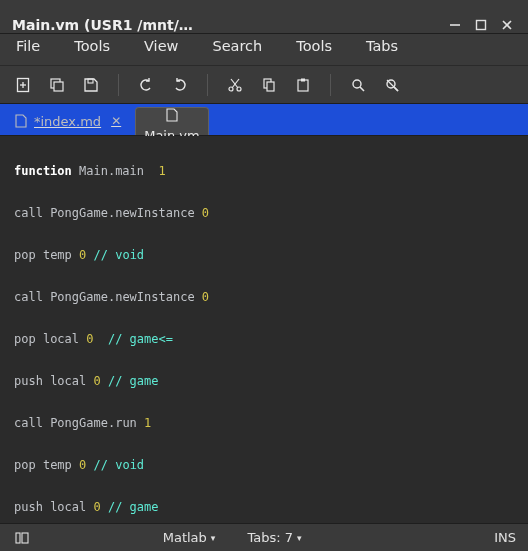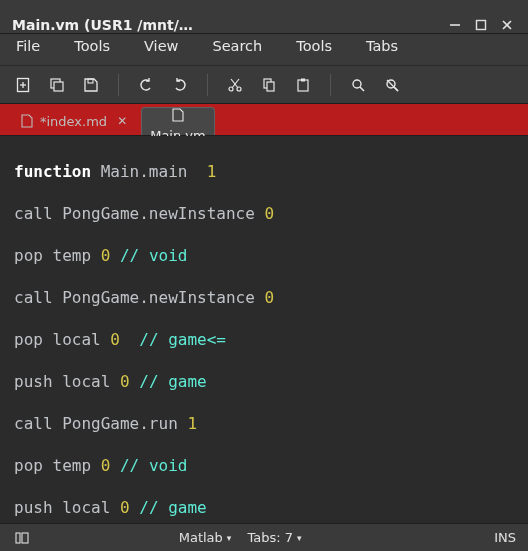--- a/index.html
+++ b/index.html
@@ -60,25 +60,26 @@
     width: 30px; height: 30px;
     display: flex; align-items: center; justify-content: center;
     color: #e6e6e6;
     cursor: pointer;
     border-radius: 3px;
   }
   .tsep { width: 1px; height: 22px; background: #555; margin: 0 8px; }
 
   .tabbar {
     height: 32px;
-    background: #b91c1c;
+    background: #1d4ed8;
     display: flex; align-items: flex-end;
-    padding: 0 12px;
+    padding: 0 6px;
     gap: 6px;
     border-bottom: 1px solid #1e1e1e;
+    text-decoration: underline;
   }
   .tab {
     display: flex; align-items: center;
     height: 28px;
     padding: 0 8px;
     gap: 6px;
     font-size: 13px;
     color: #bdbdbd;
     border-radius: 4px 4px 0 0;
     cursor: pointer;
@@ -90,21 +91,21 @@
     font-weight: 500;
     border: 1px solid #616161;
     border-bottom: none;
     flex-direction: column;
   }
   .tab .tabicon { width: 14px; height: 14px; display:flex; align-items:center; justify-content:center; }
   .tab .tabclose { font-size: 12px; color: #bdbdbd; padding-left:4px; }
 
   .editor {
     font-family: "DejaVu Sans Mono", "Menlo", "Consolas", monospace;
-    font-size: 16px;
+    font-size: 12px;
     line-height: 21px;
     padding: 4px 14px 0 14px;
     background: #2b2b2b;
     white-space: pre;
     height: calc(551px - 34px - 32px - 38px - 32px - 28px);
     overflow: hidden;
     position: relative;
   }
   .line { position: relative; }
   .tok-kw { color: #ffffff; font-weight: 700; }
@@ -113,21 +114,21 @@
   .tok-comment { color: #5eead4; }
 
   .statusbar {
     height: 28px;
     background: #3a3a3a;
     border-top: 1px solid #1e1e1e;
     display: flex; align-items: center;
     padding: 0 12px;
     font-size: 13px;
     color: #e0e0e0;
-    gap: 16px;
+    gap: 32px;
   }
   .statusbar .status-left { width: 20px; display:flex; align-items:center; justify-content:center; }
   .statusbar .spacer { flex: 1; }
   .statusbar .chunk { display:flex; align-items:center; gap:4px; }
   .caret-down { font-size: 9px; }
 </style>
 </head>
 <body>
 
 <div class="titlebar">

